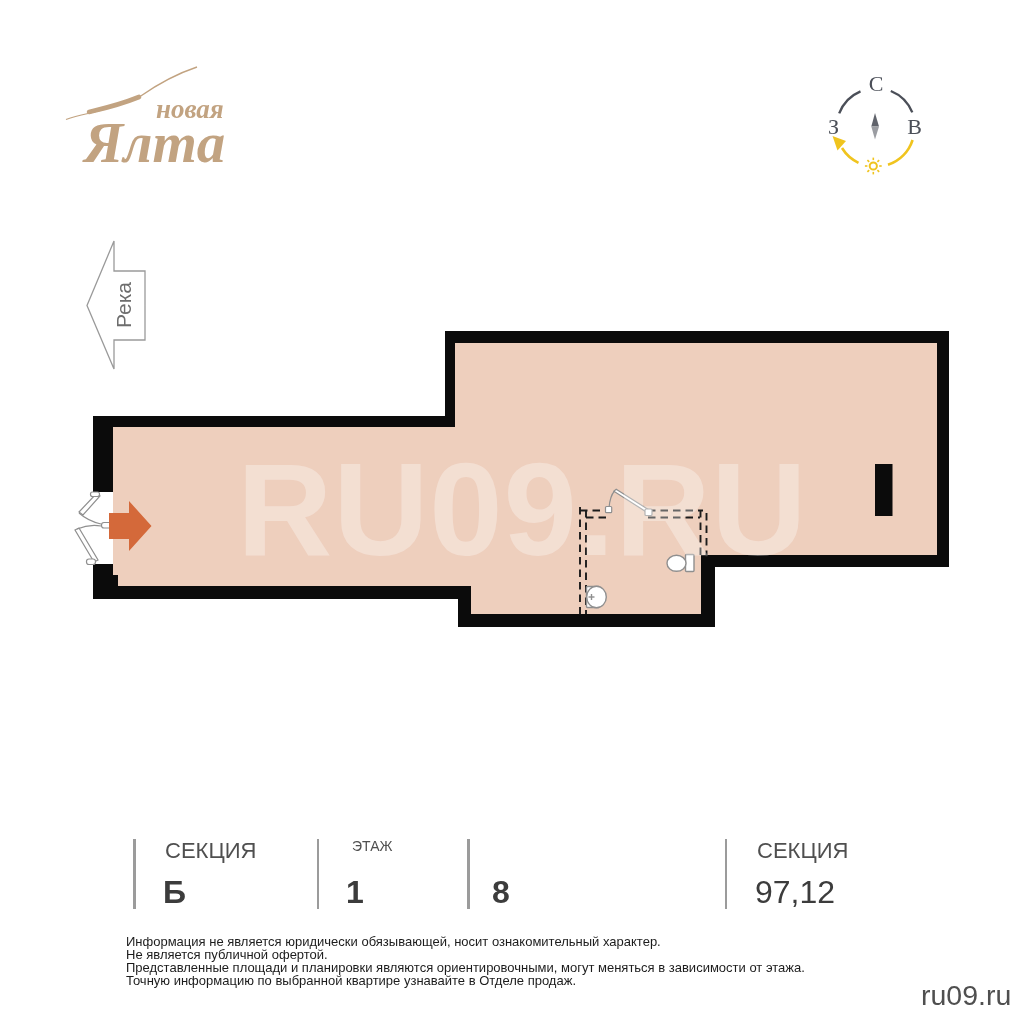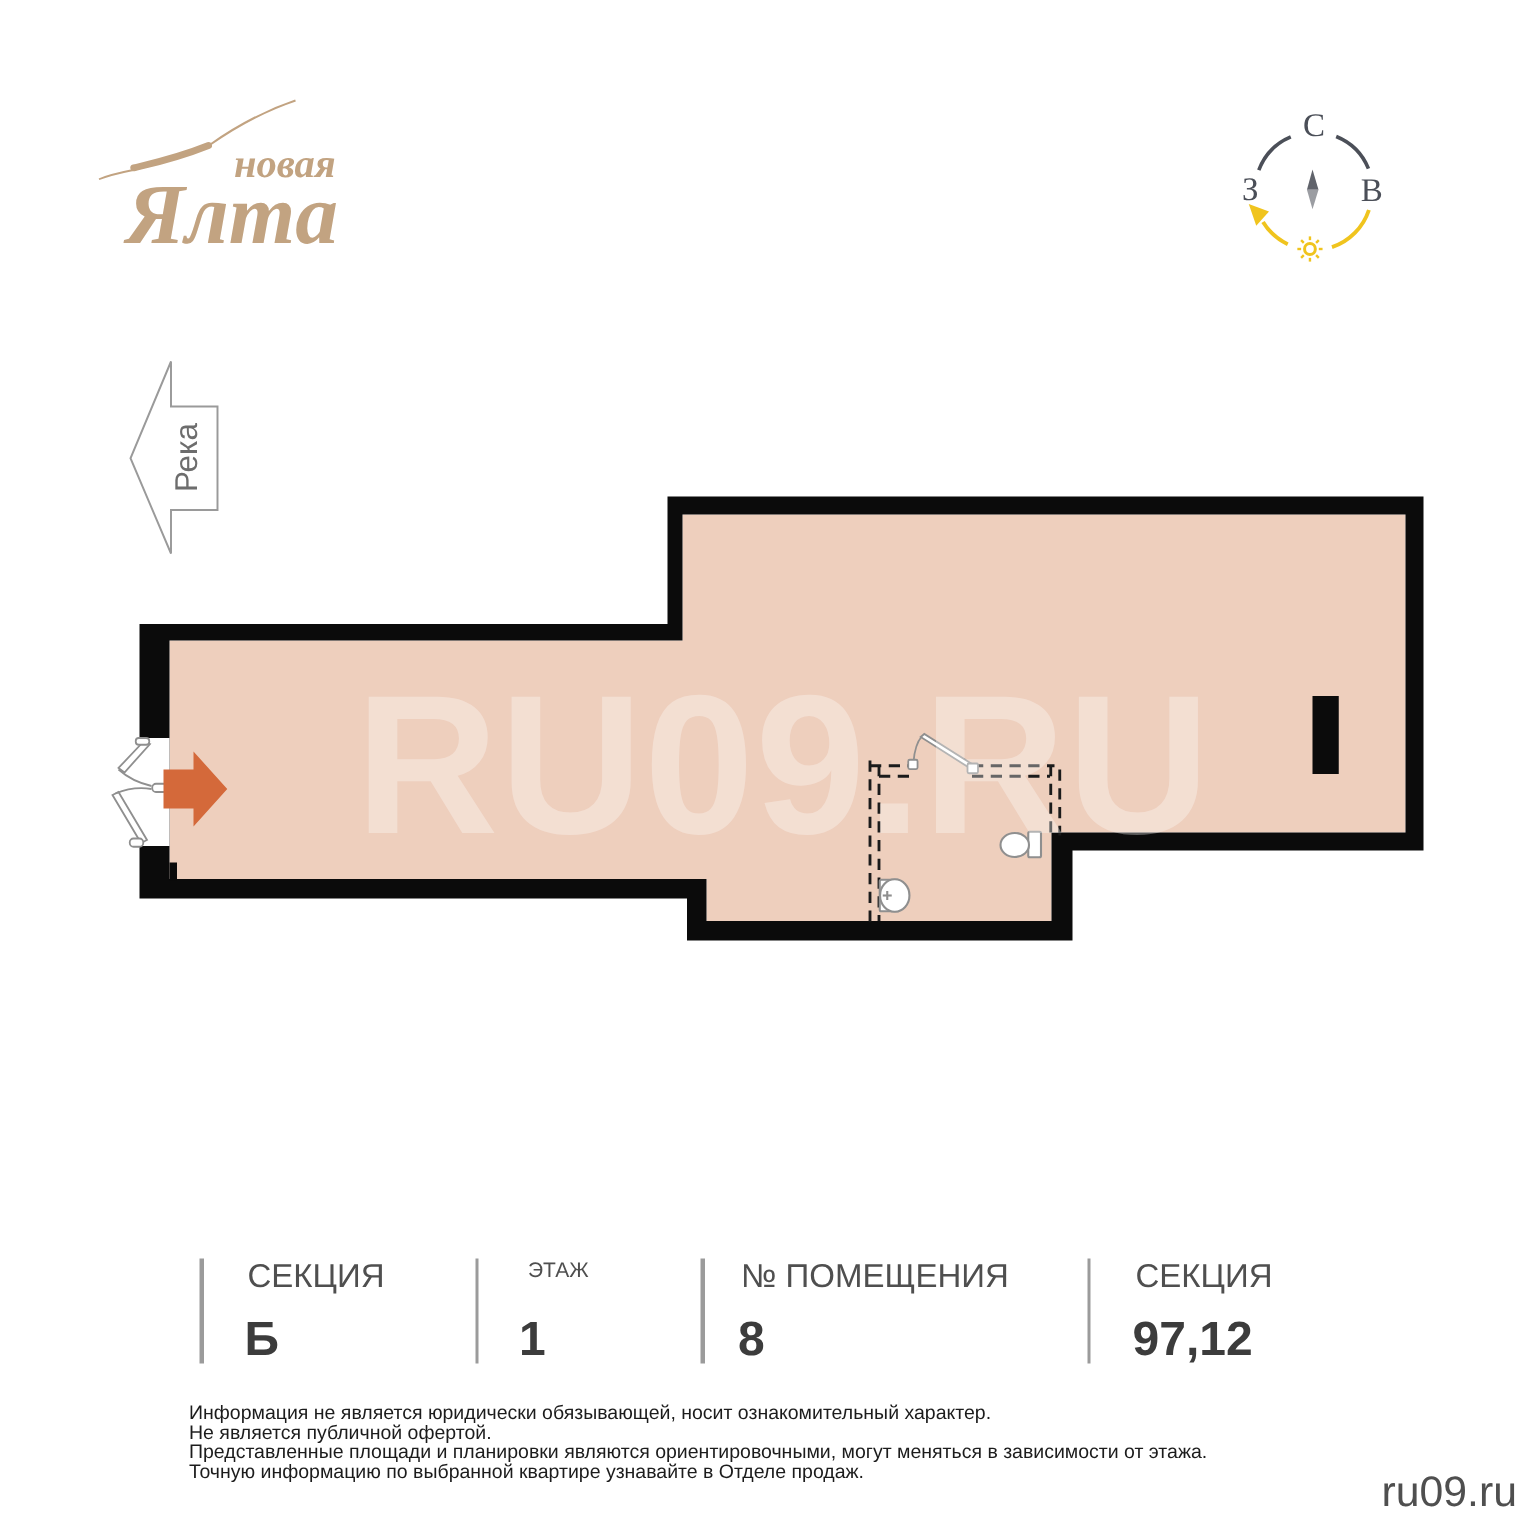--- a/index.html
+++ b/index.html
@@ -128,27 +128,26 @@
     <div style="position:absolute;left:724.5px;top:3px;width:2.5px;height:70px;background:#9b9b9b;"></div>
 
     <div style="position:absolute;left:165px;top:2px;font-size:22px;color:#4f4f4f;">СЕКЦИЯ</div>
 
     <div style="position:absolute;left:163px;top:38px;font-size:32px;font-weight:bold;color:#3c3c3c;">Б</div>
 
     <div style="position:absolute;left:352px;top:2px;font-size:14px;color:#4f4f4f;">ЭТАЖ</div>
 
     <div style="position:absolute;left:346px;top:38px;font-size:32px;font-weight:bold;color:#3c3c3c;">1</div>
 
-    <div style="position:absolute;left:494px;top:2px;font-size:22px;color:#4f4f4f;">№ ПОМЕЩЕНИЯ</div>
 
     <div style="position:absolute;left:492px;top:38px;font-size:32px;font-weight:bold;color:#3c3c3c;">8</div>
 
     <div style="position:absolute;left:757px;top:2px;font-size:22px;color:#4f4f4f;">СЕКЦИЯ</div>
 
-    <div style="position:absolute;left:755px;top:38px;font-size:32px;font-weight:bold;color:#3c3c3c;">97,12</div>
+    <div style="position:absolute;left:755px;top:38px;font-size:32px;font-weight:normal;color:#3c3c3c;">97,12</div>
   </div>
 
   <div style="position:absolute;left:126px;top:934.5px;font-size:13px;line-height:13.1px;color:#1c1c1c;">
     Информация не является юридически обязывающей, носит ознакомительный характер.<br>
     Не является публичной офертой.<br>
     Представленные площади и планировки являются ориентировочными, могут меняться в зависимости от этажа.<br>
     Точную информацию по выбранной квартире узнавайте в Отделе продаж.
   </div>
 
   <div style="position:absolute;left:921px;top:978.5px;font-size:28.5px;color:#4f4f4f;">ru09.ru</div>

